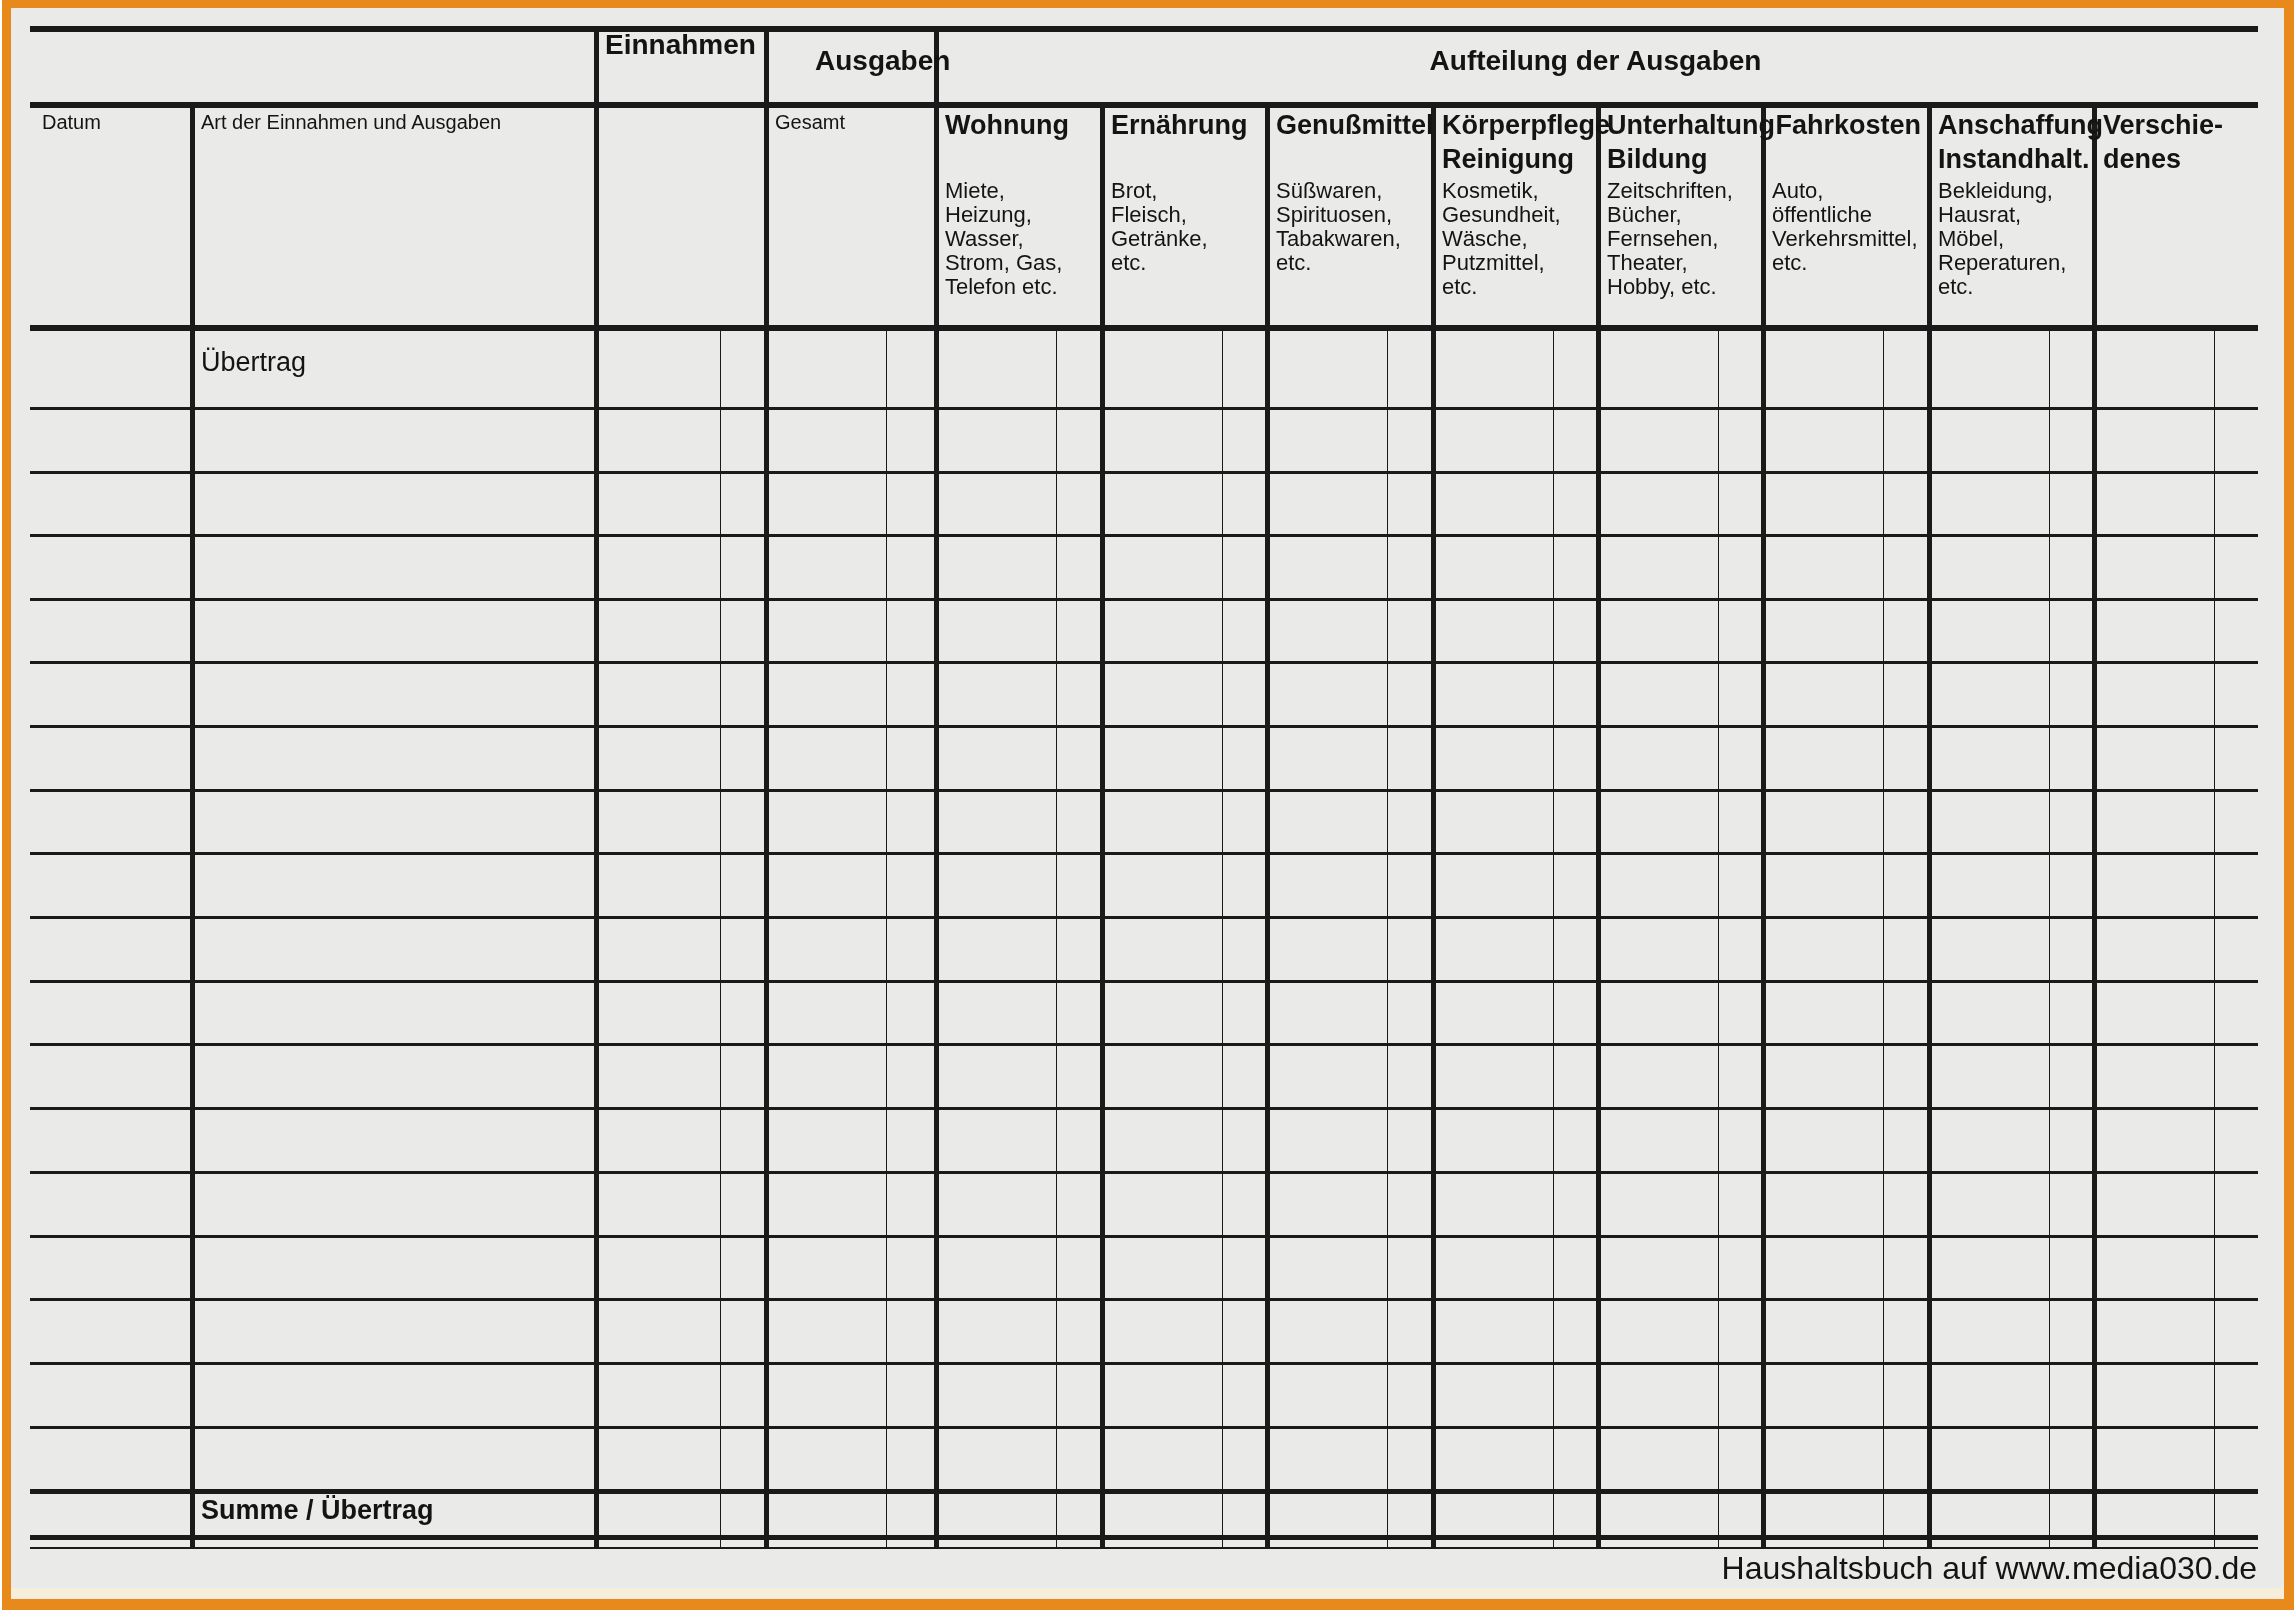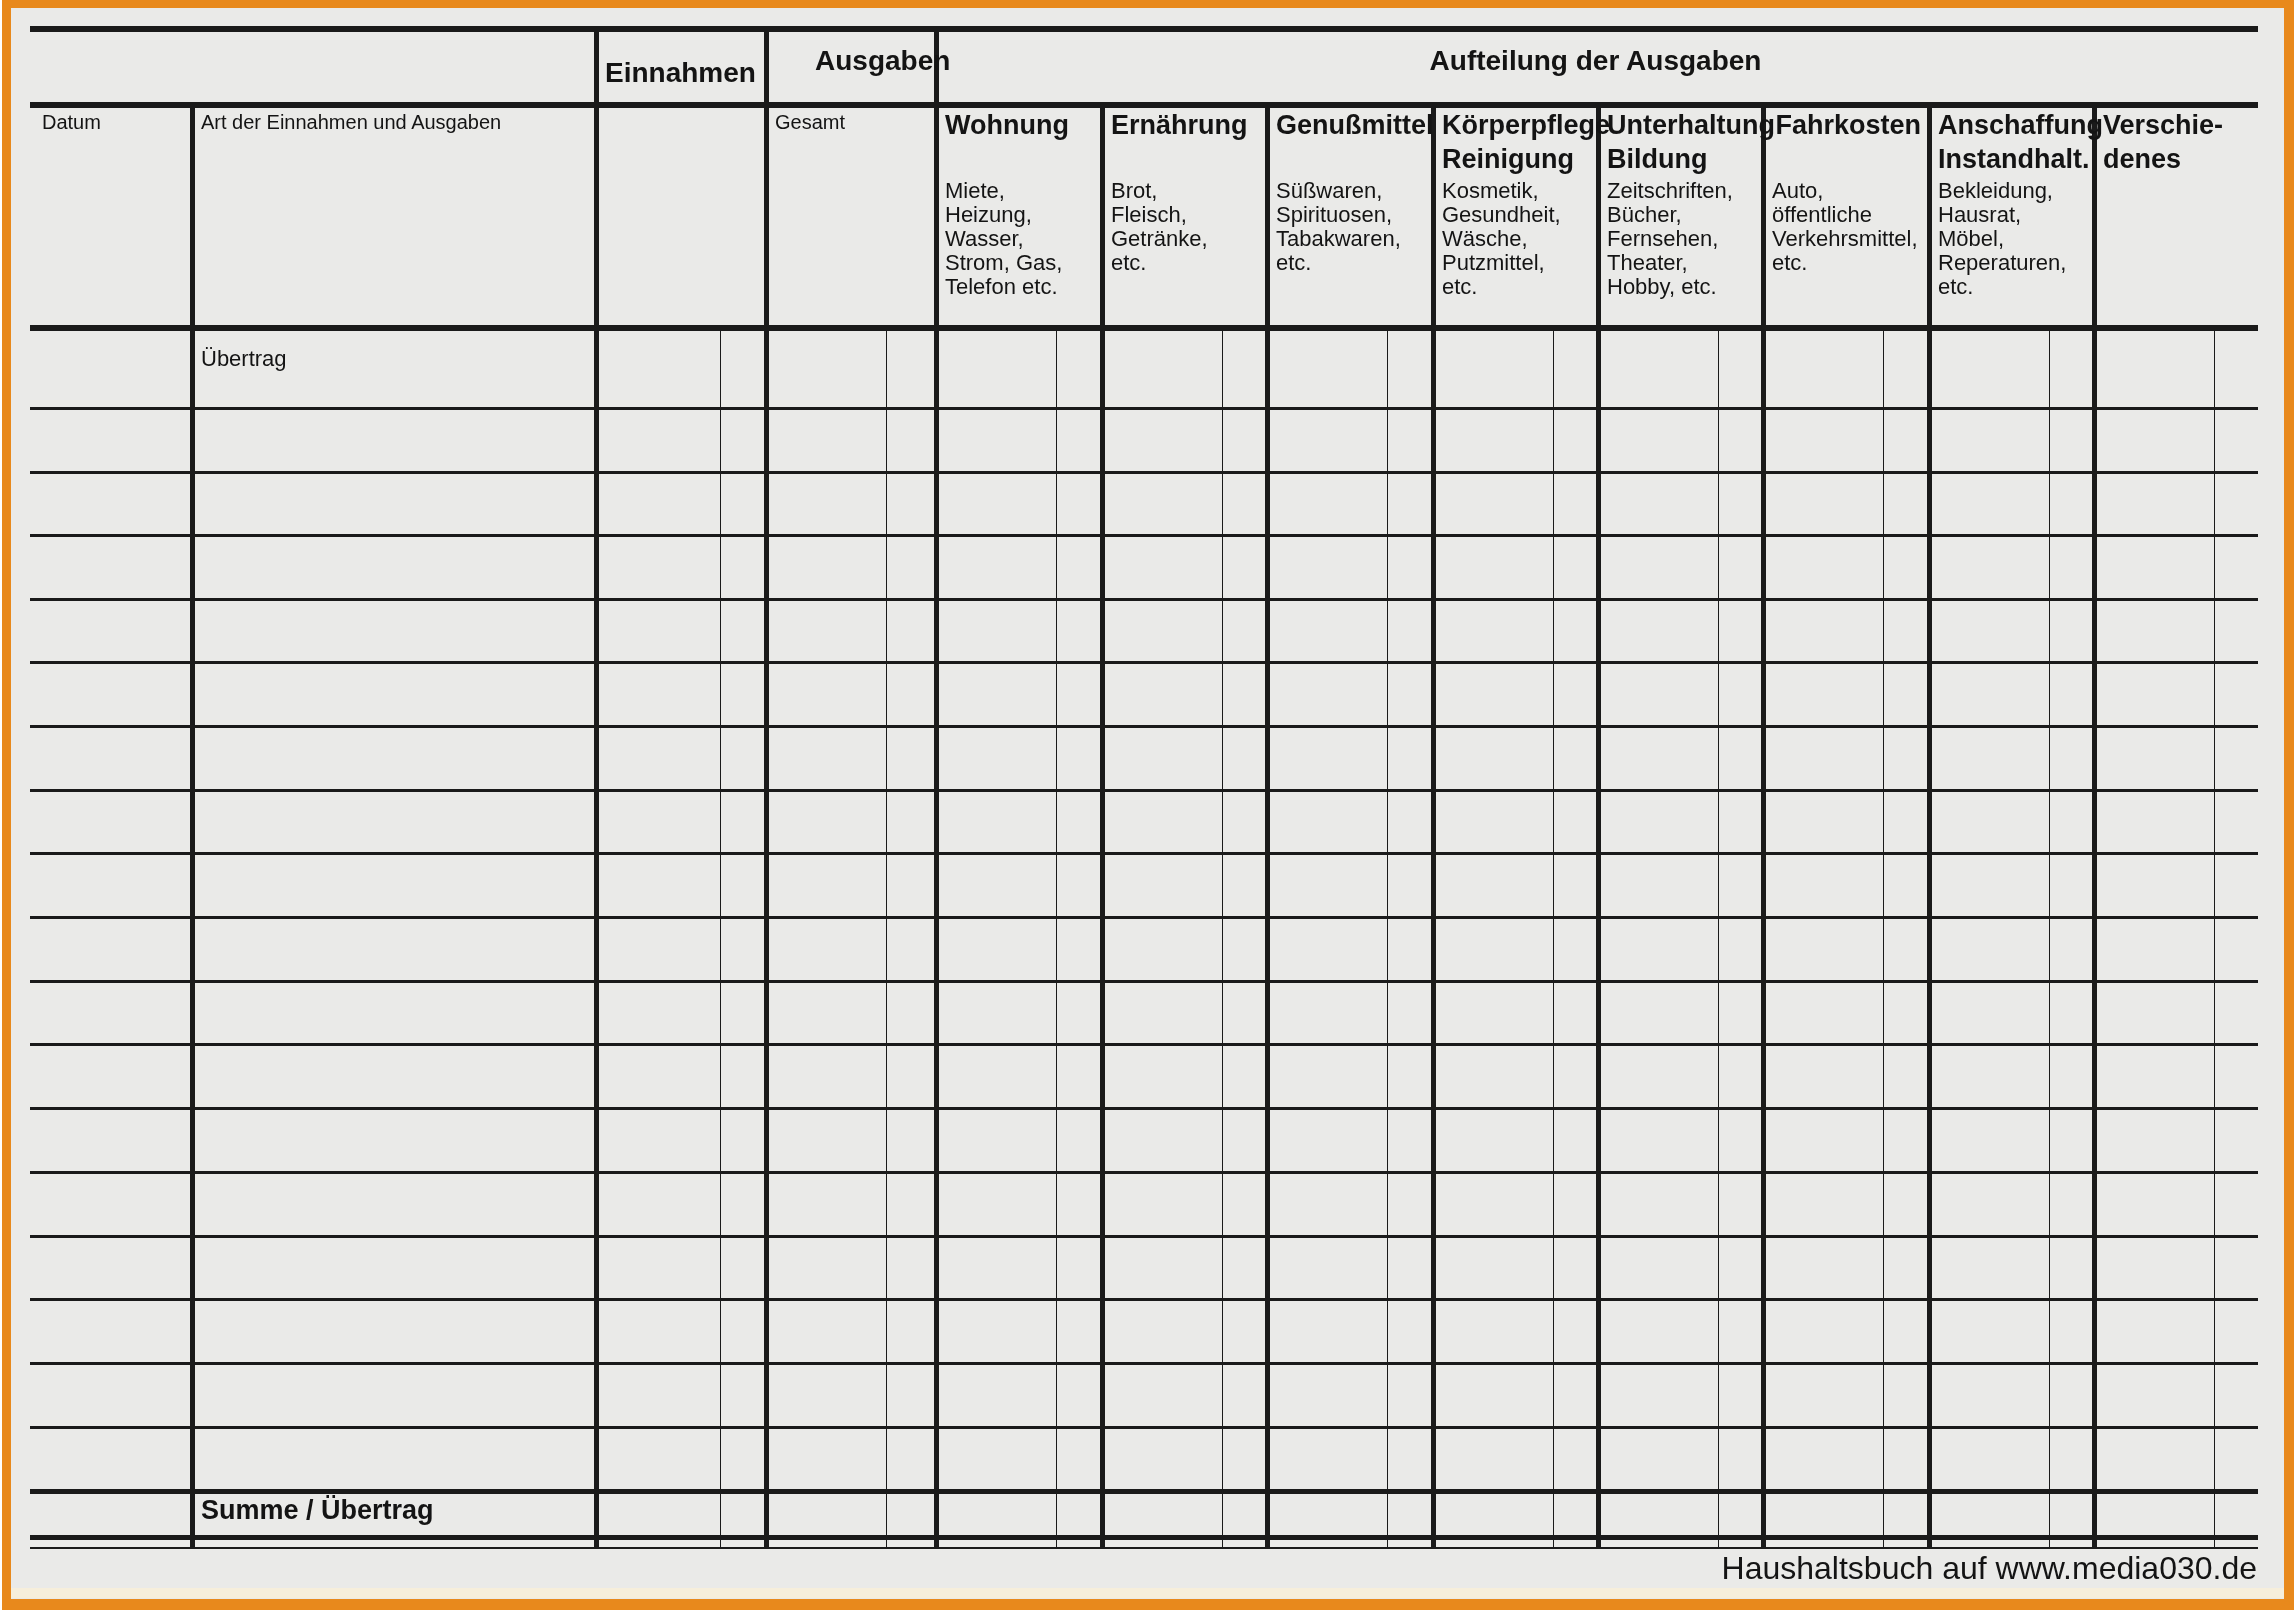--- a/index.html
+++ b/index.html
@@ -34,21 +34,21 @@
   }
   .label {
     position: absolute;
     white-space: pre-line;
     line-height: 1.2;
   }
   .fs-band1   { font-size: 28px; font-weight: bold; }
   .fs-band2   { font-size: 20px; font-weight: normal; }
   .cat-title  { font-size: 27px; font-weight: bold; line-height: 34px; }
   .cat-sub    { font-size: 22px; font-weight: normal; line-height: 24px; }
-  .fs-row     { font-size: 22px; font-weight: normal; }
+  .fs-row     { font-size: 27px; font-weight: normal; }
   .fs-sum     { font-size: 27px; font-weight: bold; }
   #footer-credit {
     position: absolute;
     left: 0; right: 38px; top: 2302;
     top: 1549px;
     text-align: right;
     font-size: 32px;
     font-weight: normal;
   }
   .center { text-align: center; }
@@ -101,21 +101,21 @@
       <div class="vline" style="left: 1056px; top: 328px; width: 1.3px; height: 1221px;"></div>
       <div class="vline" style="left: 1222px; top: 328px; width: 1.3px; height: 1221px;"></div>
       <div class="vline" style="left: 1387px; top: 328px; width: 1.3px; height: 1221px;"></div>
       <div class="vline" style="left: 1553px; top: 328px; width: 1.3px; height: 1221px;"></div>
       <div class="vline" style="left: 1718px; top: 328px; width: 1.3px; height: 1221px;"></div>
       <div class="vline" style="left: 1883px; top: 328px; width: 1.3px; height: 1221px;"></div>
       <div class="vline" style="left: 2049px; top: 328px; width: 1.3px; height: 1221px;"></div>
       <div class="vline" style="left: 2214px; top: 328px; width: 1.3px; height: 1221px;"></div>
     </div>
 
-  <div class="label fs-band1" style="left:605px; top:56px;">Einnahmen</div>
+  <div class="label fs-band1" style="left:605px; top:28px;">Einnahmen</div>
   <div class="label fs-band1" style="left:775px; top:44px;margin-left:40px;">Ausgaben</div>
   <div class="label fs-band1 center" style="left:934px; width:1323px; top:44px;">Aufteilung der Ausgaben</div>
 
   <div class="label fs-band2" style="left:42px; top:110px;">Datum</div>
   <div class="label fs-band2" style="left:201px; top:110px;">Art der Einnahmen und Ausgaben</div>
   <div class="label fs-band2" style="left:775px; top:110px;">Gesamt</div>
 
   <div class="label cat-title" style="left:945px; top:108px; width:147px;">Wohnung</div>
   <div class="label cat-sub" style="left:945px; top:179px; width:147px;">Miete,
 Heizung,

